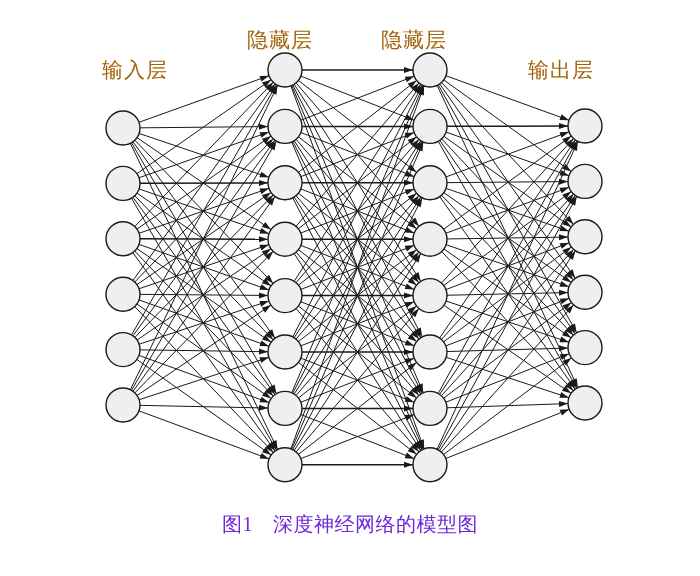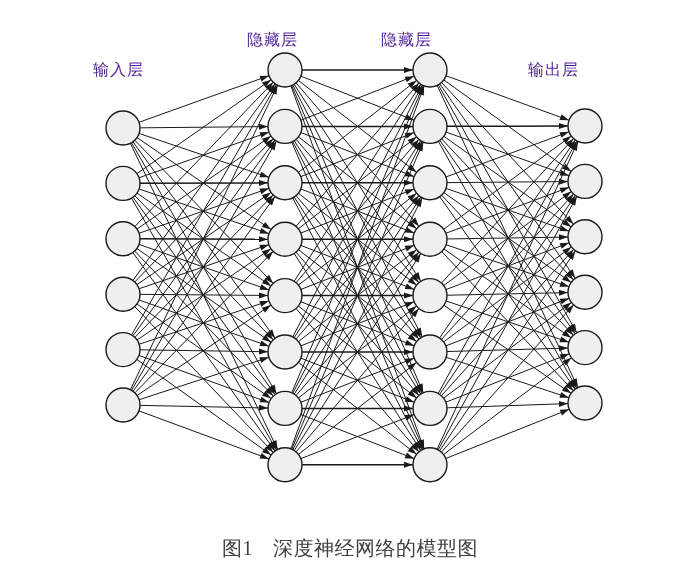--- a/index.html
+++ b/index.html
@@ -24,44 +24,43 @@
   #net-svg {
     position: absolute;
     left: 0;
     top: 0;
     width: 700px;
     height: 576px;
     display: block;
   }
   .layer-label {
     position: absolute;
-    font-size: 16px;
+    font-size: 21px;
     line-height: 26px;
-    color: #4c1d95;
+    color: #a16207;
     white-space: nowrap;
     letter-spacing: 1px;
     font-family: "Liberation Serif", "DejaVu Serif", serif;
   }
-  #label-input   { left: 93px;  top: 57px; text-align: center; }
+  #label-input   { left: 102px;  top: 57px; text-align: center; }
   #label-hidden1 { left: 247px; top: 27px; }
   #label-hidden2 { left: 381px; top: 27px; }
   #label-output  { left: 528px; top: 57px; }
 
   #figure-caption {
     position: absolute;
     left: 0;
     top: 510px;
     width: 700px;
     text-align: center;
     font-size: 20px;
     line-height: 28px;
-    color: #404040;
+    color: #6d28d9;
     letter-spacing: 0.5px;
     font-family: "Liberation Serif", "DejaVu Serif", serif;
-    margin-top: 24px;
   }
   .caption-num { margin-right: 20px; }
 </style>
 </head>
 <body>
 
 <div id="figure-root">
 
   <svg id="net-svg" viewBox="0 0 700 576" xmlns="http://www.w3.org/2000/svg">
     <g id="edges-group">

